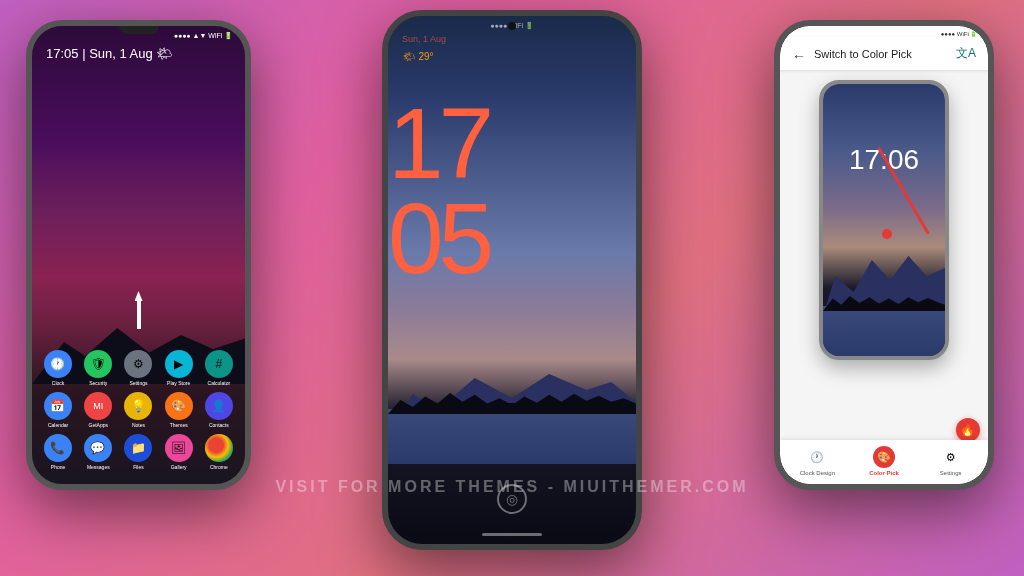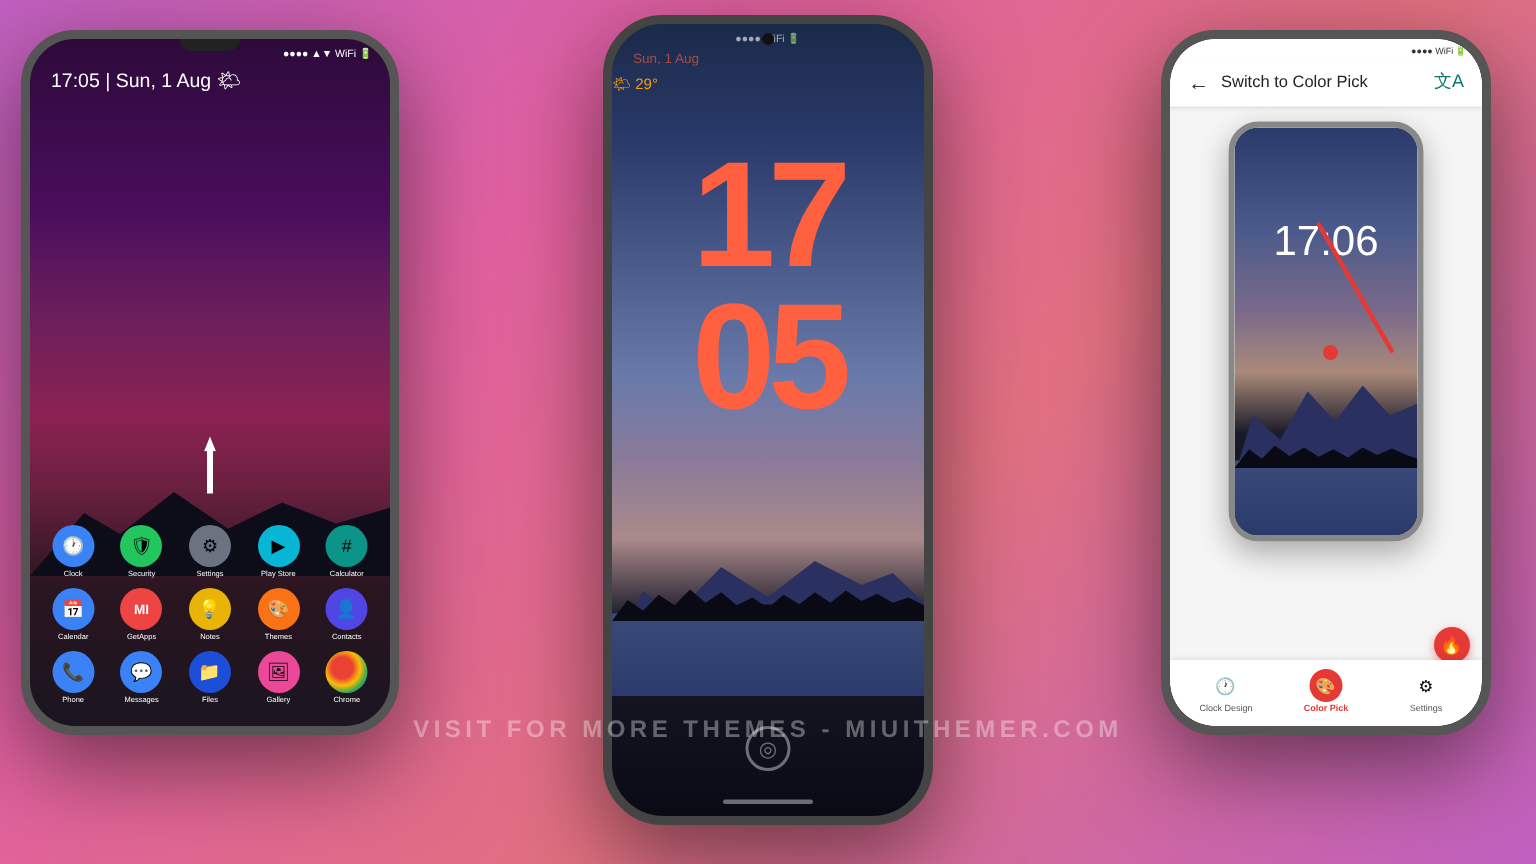--- a/index.html
+++ b/index.html
@@ -28,23 +28,23 @@
     
     .phone-container {
       position: absolute;
       display: flex;
       align-items: center;
       justify-content: center;
     }
 
     
     .phone-left {
-      left: 14px;
+      left: 26px;
       top: 20px;
-      width: 252px;
+      width: 225px;
       height: 470px;
     }
 
     .phone-frame {
       width: 100%;
       height: 100%;
       border-radius: 36px;
       border: 6px solid #555;
       overflow: hidden;
       position: relative;
@@ -174,21 +174,21 @@
     .ic-yellow { background: #eab308; }
     .ic-indigo { background: #4f46e5; }
     .ic-darkblue { background: #1d4ed8; }
     .ic-pink { background: #ec4899; }
 
     
     .phone-middle {
       left: 50%;
       transform: translateX(-50%);
       top: 10px;
-      width: 220px;
+      width: 260px;
       height: 540px;
     }
 
     .screen-middle {
       width: 100%;
       height: 100%;
       background: linear-gradient(180deg, #1a2a4a 0%, #2a3a6a 15%, #4a5a8a 30%, #6a7aaa 45%, #8a7a9a 55%, #aa8a8a 65%, #1a1a2a 75%, #0a0a15 100%);
       position: relative;
       overflow: hidden;
     }
@@ -206,24 +206,23 @@
       font-size: 8px;
       text-align: center;
       margin-top: 4px;
     }
 
     .big-clock {
       position: absolute;
       top: 80px;
       left: 0;
       right: 0;
-      text-align: center;
       color: #ff6040;
       font-size: 100px;
-      font-weight: 700;
+      font-weight: 400;
       line-height: 0.95;
       letter-spacing: -5px;
     }
 
     .mountain-silhouette-mid {
       position: absolute;
       bottom: 80px;
       left: 0;
       right: 0;
       height: 120px;
@@ -571,21 +570,21 @@
               <div class="icon-circle ic-teal">#</div>
               <span class="icon-label">Calculator</span>
             </div>
           </div>
           <div class="app-row">
             <div class="app-icon">
               <div class="icon-circle ic-blue">📅</div>
               <span class="icon-label">Calendar</span>
             </div>
             <div class="app-icon">
-              <div class="icon-circle ic-red" style="font-size:9px;font-weight:bold;color:white;">MI</div>
+              <div class="icon-circle ic-red" style="font-size:9px;font-weight:normal;color:white;">MI</div>
               <span class="icon-label">GetApps</span>
             </div>
             <div class="app-icon">
               <div class="icon-circle ic-yellow">💡</div>
               <span class="icon-label">Notes</span>
             </div>
             <div class="app-icon">
               <div class="icon-circle ic-orange">🎨</div>
               <span class="icon-label">Themes</span>
             </div>
@@ -624,21 +623,21 @@
 
 <div class="phone-container phone-middle">
   <div class="phone-frame" style="border-radius:40px; border-color:#444;">
     <div class="phone-frame-inner" style="border-radius:34px;">
       <div class="screen-middle">
         <div class="punch-hole"></div>
         <div class="status-bar">
           <span style="font-size:7px;color:rgba(255,255,255,0.6)">●●●● WiFi 🔋</span>
         </div>
         <div class="small-time" style="color:rgba(255,96,64,0.6); font-size:9px; text-align:left; padding-left:14px; margin-top:2px;">Sun, 1 Aug</div>
-        <div style="padding-left:0; margin-top:2px;">
+        <div style="padding-left:15px; margin-top:2px;">
           <span style="color:#f59e0b; font-size:10px;">🌤 29°</span>
         </div>
         <div class="big-clock">
           <div>17</div>
           <div>05</div>
         </div>
         <div class="mountain-silhouette-mid">
           <div class="mountain-mid-back"></div>
           <div class="lake-mid"></div>
           <div class="trees-mid"></div>

